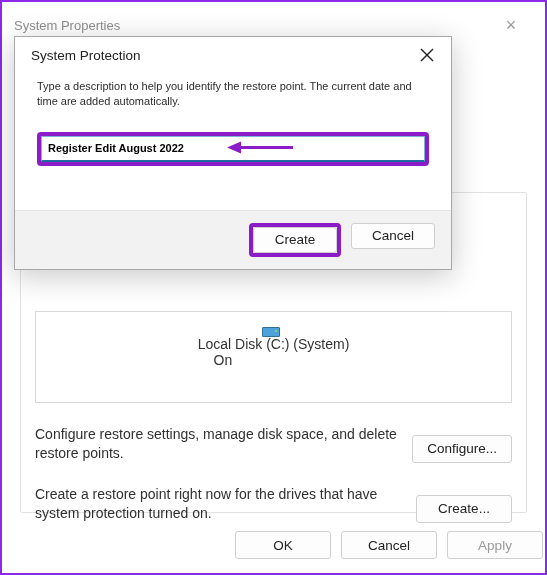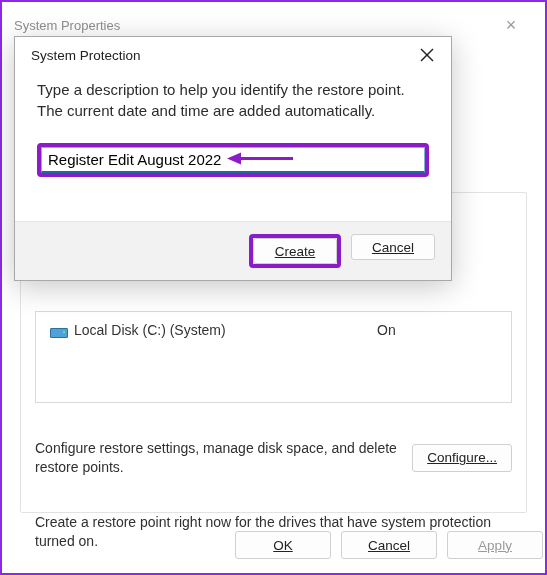--- a/index.html
+++ b/index.html
@@ -7,44 +7,44 @@
   .frame { position: absolute; inset: 0; border: 2px solid #8a2ae6; }
 
   
   .bg-window { position: absolute; left: 2px; right: 2px; top: 2px; bottom: 2px; background: #fff; }
   .bg-titlebar { height: 46px; display: flex; align-items: center; padding: 0 12px; color: #8f8f8f; font-size: 13px; }
   .bg-titlebar .bg-title { flex: 1; }
   .bg-close { width: 44px; height: 34px; display: flex; align-items: center; justify-content: center; color: #9a9a9a; font-size: 18px; line-height: 1; }
   .bg-body { position: absolute; left: 18px; right: 18px; top: 190px; bottom: 60px; }
   .bg-group { border: 1px solid #e2e2e2; border-radius: 2px; padding: 8px 14px 14px 14px; position: absolute; left: 0; right: 0; top: 0; bottom: 0; }
   .drive-box { border: 1px solid #d9d9d9; background: #fff; height: 92px; margin-top: 110px; padding: 10px 14px; }
-  .drive-row { display: flex; align-items: center; font-size: 14px; color: #333; }
+  .drive-row { display: flex; align-items: center; font-size: 14px; color: #333; flex-direction: column; }
   .drive-icon { width: 18px; height: 14px; margin-right: 6px; display: inline-block; position: relative; }
   .drive-icon::before { content: ""; position: absolute; left: 0; top: 5px; width: 16px; height: 8px; background: #4da3d9; border: 1px solid #2f6f9a; border-radius: 1px; }
   .drive-icon::after { content: ""; position: absolute; right: 3px; top: 8px; width: 2px; height: 2px; background: #9fe06b; border-radius: 50%; }
   .drive-name { flex: 1; }
   .drive-status { width: 120px; }
-  .section-row { display: flex; align-items: center; margin-top: 36px; gap: 14px; }
+  .section-row { display: flex; align-items: flex-end; margin-top: 22px; gap: 14px; }
   .section-text { flex: 1; font-size: 14px; color: #303030; line-height: 1.35; }
-  .win-btn { min-width: 96px; height: 28px; background: #fdfdfd; border: 1px solid #d0d0d0; border-radius: 3px; font-size: 13.5px; color: #222; display: inline-flex; align-items: center; justify-content: center; padding: 0 14px; cursor: default; text-decoration: underline; }
+  .win-btn { min-width: 96px; height: 28px; background: #fdfdfd; border: 1px solid #d0d0d0; border-radius: 3px; font-size: 13.5px; color: #222; display: inline-flex; align-items: center; justify-content: center; padding: 0 14px; cursor: default; }
   .win-btn.disabled { color: #9a9a9a; }
   .bottom-buttons { position: absolute; right: 2px; bottom: 14px; display: flex; gap: 10px; }
 
   
   .dlg { position: absolute; left: 14px; top: 36px; width: 438px; background: #fff; border: 1px solid #a8a8a8; box-shadow: 0 6px 28px rgba(0,0,0,0.22); }
   .dlg-titlebar { height: 36px; display: flex; align-items: center; padding: 0 12px 0 16px; }
   .dlg-title { flex: 1; font-size: 13.5px; color: #222; }
   .dlg-close { width: 24px; height: 24px; display: flex; align-items: center; justify-content: center; }
   .dlg-close svg { width: 14px; height: 14px; }
   .dlg-body { padding: 6px 22px 10px 22px; }
   .dlg-heading { color: #1a4fb3; font-size: 19px; font-weight: 400; margin: 4px 0 20px 0; }
-  .dlg-desc { font-size: 15px; color: #2c2c2c; line-height: 1.4; margin-bottom: 22px; }
+  .dlg-desc { font-size: 11px; color: #2c2c2c; line-height: 1.4; margin-bottom: 22px; }
   .input-hl { position: relative; }
   .input-hl-border { border: 4px solid #8b1cc7; border-radius: 4px; padding: 0; }
-  .restore-input { width: 100%; height: 26px; border: 1px solid #7fb3d5; border-bottom: 2px solid #1f6aa0; padding: 0 6px; font-size: 15px; color: #000; outline: none; background: #fff; }
+  .restore-input { width: 100%; height: 26px; border: 1px solid #7fb3d5; border-bottom: 2px solid #1f6aa0; padding: 0 6px; font-size: 11px; color: #000; outline: none; background: #fff; font-weight: bold; }
   .input-arrow { position: absolute; left: 190px; top: 50%; transform: translateY(-48%); pointer-events: none; }
   .dlg-footer { background: #f2f2f2; border-top: 1px solid #e4e4e4; padding: 12px 16px; display: flex; justify-content: flex-end; gap: 10px; margin-top: 34px; }
   .create-hl { border: 4px solid #8b1cc7; border-radius: 4px; display: inline-block; }
   .create-hl .win-btn { margin: 0; height: 26px; min-width: 84px; }
 </style>
 </head>
 <body>
 
 <div class="frame"></div>
 
@@ -66,20 +66,23 @@
 
       <div class="section-row">
         <div class="section-text">Configure restore settings, manage disk space, and delete restore points.</div>
         <div class="win-btn">
             <span>Configure...</span>
           </div>
       </div>
 
       <div class="section-row">
         <div class="section-text">Create a restore point right now for the drives that have system protection turned on.</div>
+        <div class="win-btn">
+            <span>Create...</span>
+          </div>
       </div>
     </div>
   </div>
 
   <div class="bottom-buttons">
     <div class="win-btn">
         <span>OK</span>
       </div>
     <div class="win-btn">
         <span>Cancel</span>

